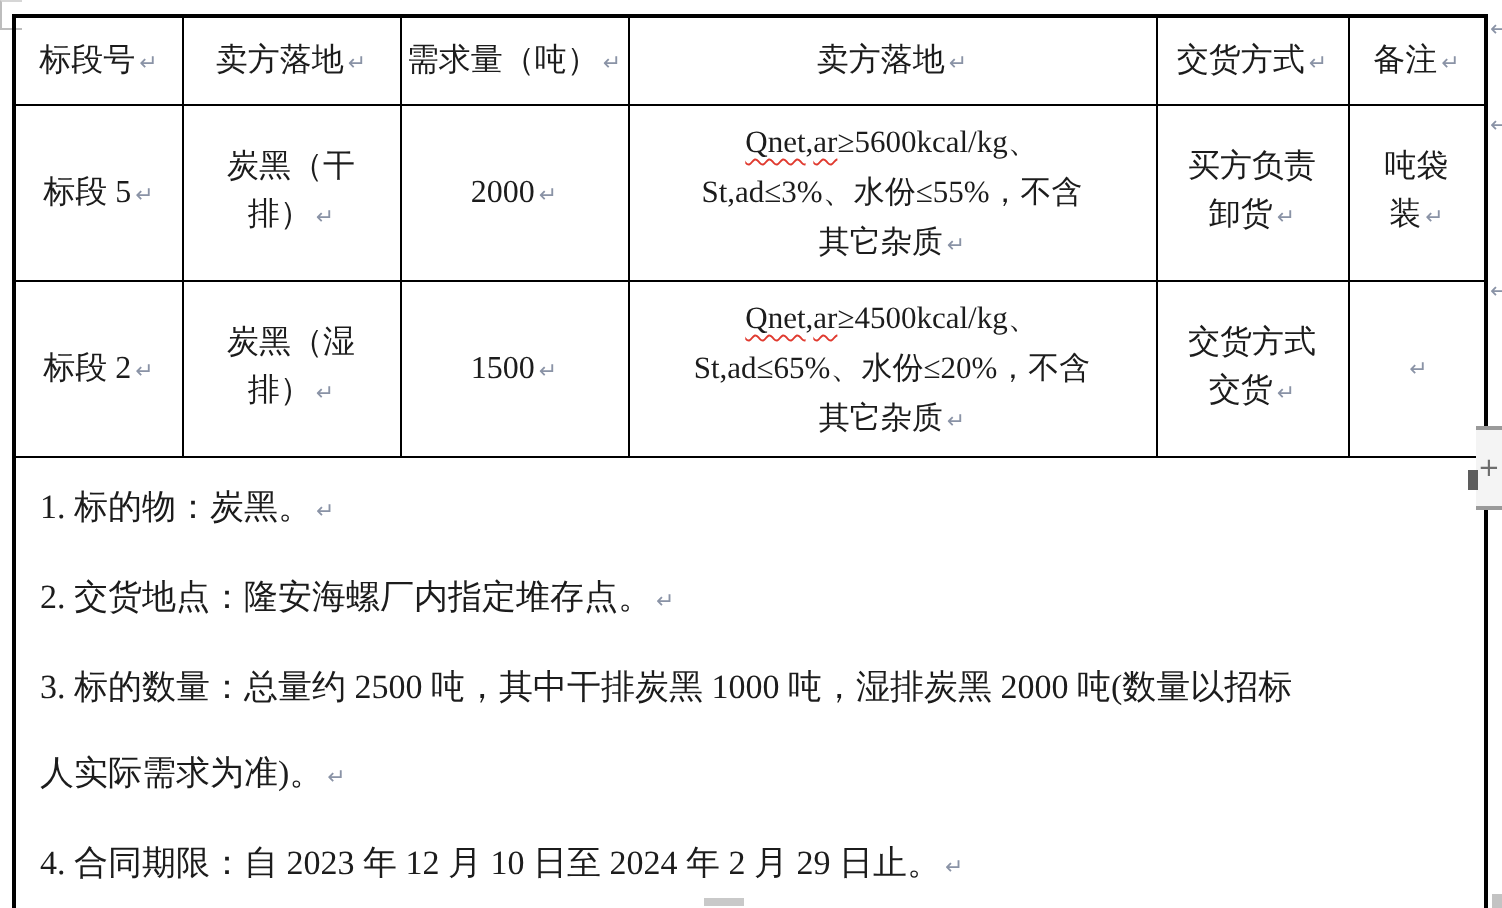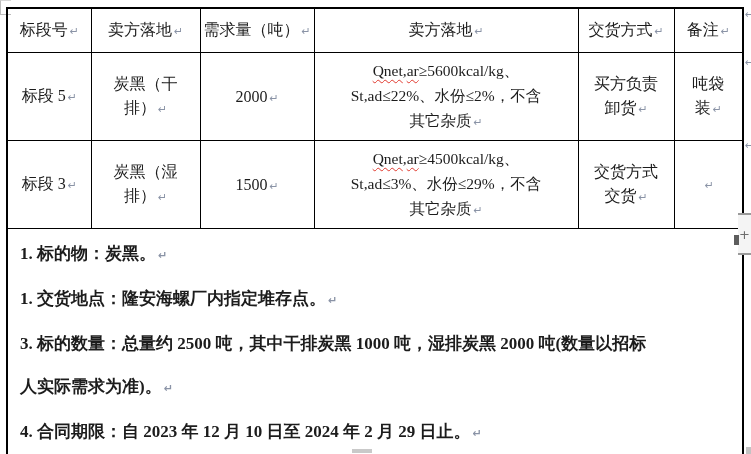--- a/index.html
+++ b/index.html
@@ -49,21 +49,20 @@
   }
 
   
   .grid td.notes{
     height:214px;vertical-align:top;text-align:left;overflow:hidden;
   }
   .notes p{
     margin:0;padding:0 12px;
     font-size:17px;line-height:43px;
     white-space:pre-wrap;
-    font-weight:bold;
   }
   .notes p:first-child{margin-top:3px;}
 
   
   .row-end-mark{
     position:absolute;left:745px;
     color:#8a93a6;font-family:"DejaVu Sans",sans-serif;font-size:11px;
   }
 
   
@@ -121,56 +120,56 @@
     <tbody>
       <tr class="datarow">
         <td><span>标段 5</span><span class="pmark">↵</span></td>
         <td>
           <div class="cellline">炭黑（干</div>
           <div class="cellline"><span>排）</span><span class="pmark">↵</span></div>
         </td>
         <td><span>2000</span><span class="pmark">↵</span></td>
         <td class="quality">
           <div class="cellline"><span class="wavy">Qnet</span><span>,</span><span class="wavy">ar</span><span>≥5600kcal/kg、</span></div>
-          <div class="cellline">St,ad≤22%、水份≤2%，不含</div>
+          <div class="cellline">St,ad≤3%、水份≤55%，不含</div>
           <div class="cellline"><span>其它杂质</span><span class="pmark">↵</span></div>
         </td>
         <td>
           <div class="cellline">买方负责</div>
           <div class="cellline"><span>卸货</span><span class="pmark">↵</span></div>
         </td>
         <td>
           <div class="cellline">吨袋</div>
           <div class="cellline"><span>装</span><span class="pmark">↵</span></div>
         </td>
       </tr>
       <tr class="datarow">
-        <td><span>标段 3</span><span class="pmark">↵</span></td>
+        <td><span>标段 2</span><span class="pmark">↵</span></td>
         <td>
           <div class="cellline">炭黑（湿</div>
           <div class="cellline"><span>排）</span><span class="pmark">↵</span></div>
         </td>
         <td><span>1500</span><span class="pmark">↵</span></td>
         <td class="quality">
           <div class="cellline"><span class="wavy">Qnet</span><span>,</span><span class="wavy">ar</span><span>≥4500kcal/kg、</span></div>
-          <div class="cellline">St,ad≤3%、水份≤29%，不含</div>
+          <div class="cellline">St,ad≤65%、水份≤20%，不含</div>
           <div class="cellline"><span>其它杂质</span><span class="pmark">↵</span></div>
         </td>
         <td>
           <div class="cellline">交货方式</div>
           <div class="cellline"><span>交货</span><span class="pmark">↵</span></div>
         </td>
         <td>
           <div class="cellline"><span class="pmark">↵</span></div>
         </td>
       </tr>
       <tr>
         <td class="notes" colspan="6">
           <p><span>1. 标的物：炭黑。</span><span class="pmark">↵</span></p>
-          <p><span>1. 交货地点：隆安海螺厂内指定堆存点。</span><span class="pmark">↵</span></p>
+          <p><span>2. 交货地点：隆安海螺厂内指定堆存点。</span><span class="pmark">↵</span></p>
           <p><span>3. 标的数量：总量约 2500 吨，其中干排炭黑 1000 吨，湿排炭黑 2000 吨(数量以招标</span><br><span>人实际需求为准)。</span><span class="pmark">↵</span></p>
           <p><span>4. 合同期限：自 2023 年 12 月 10 日至 2024 年 2 月 29 日止。</span><span class="pmark">↵</span></p>
         </td>
       </tr>
     </tbody>
   </table>
 
   <span class="row-end-mark" style="top:8px">↵</span>
   <span class="row-end-mark" style="top:56px">↵</span>
   <span class="row-end-mark" style="top:139px">↵</span>

